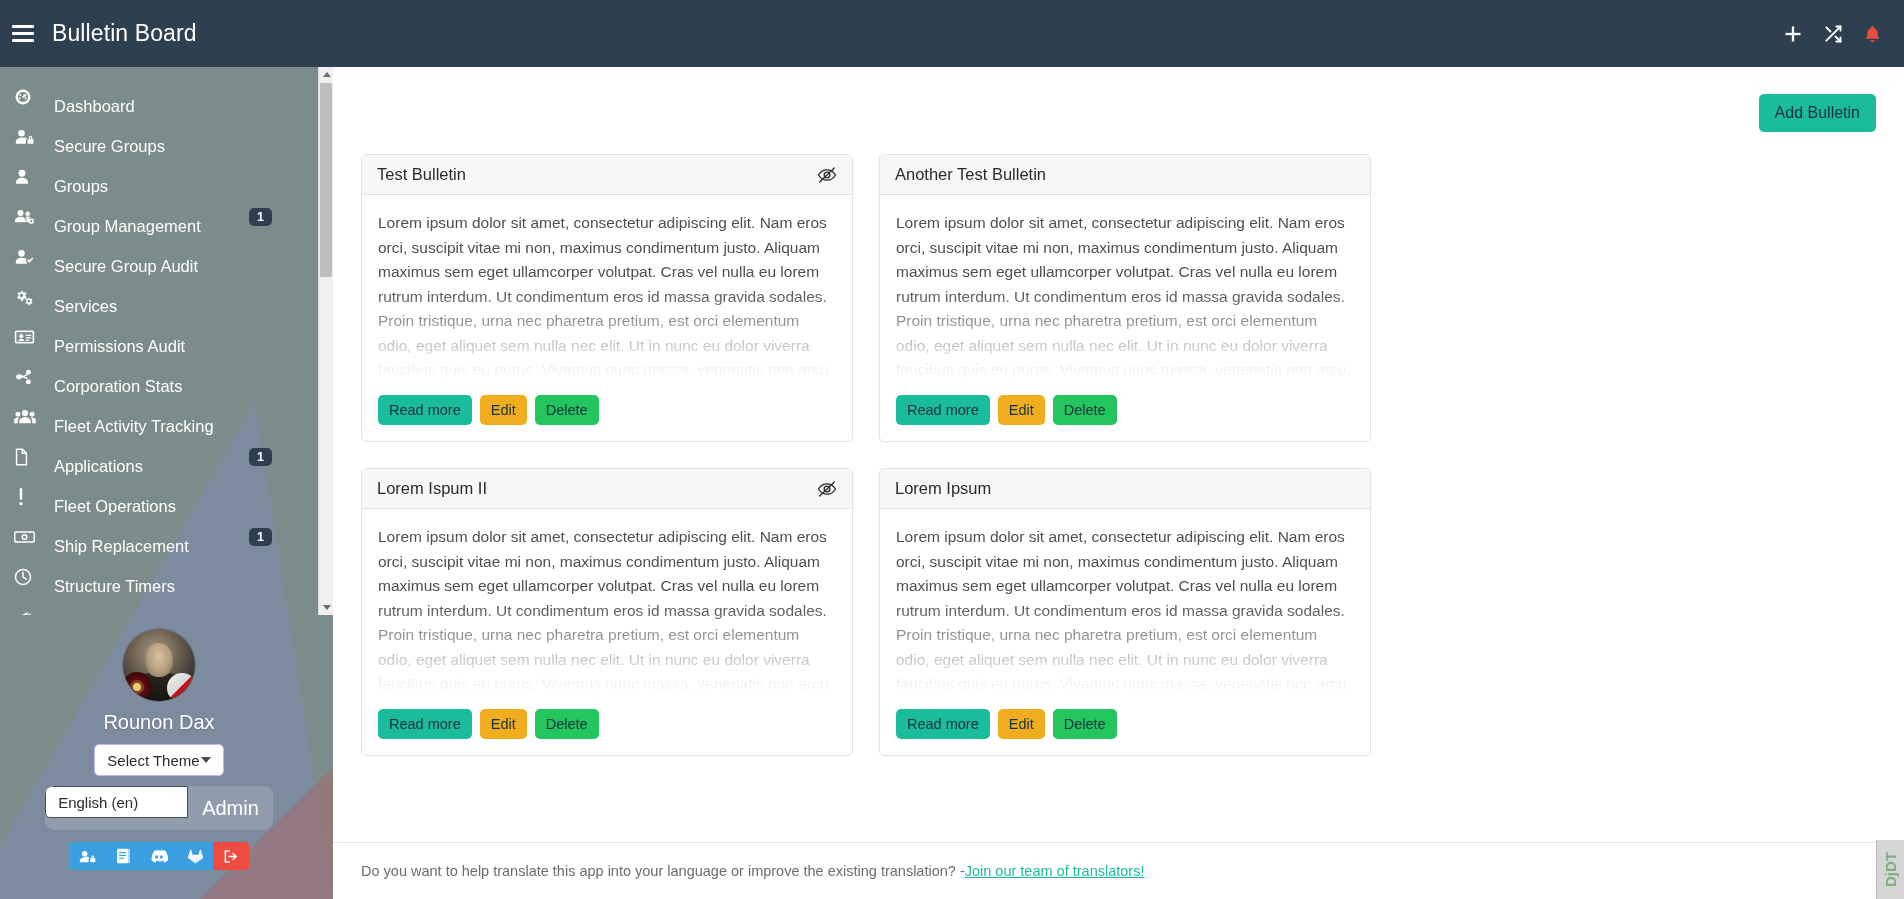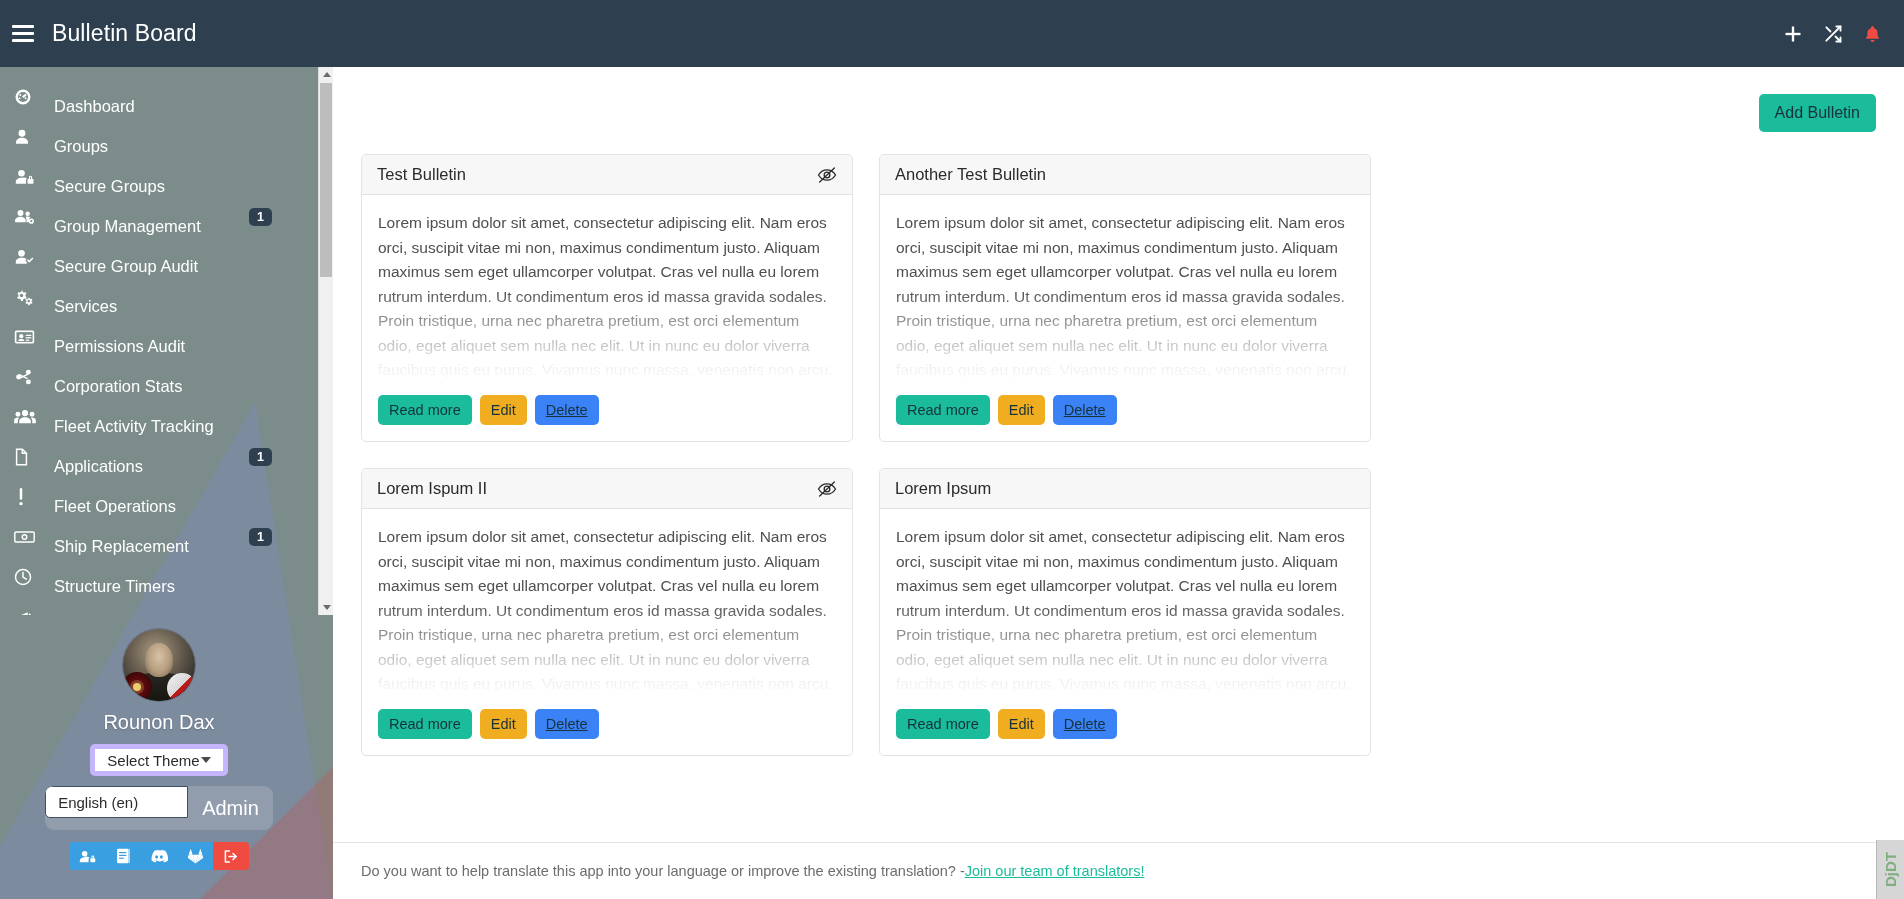--- a/index.html
+++ b/index.html
@@ -122,21 +122,21 @@
   }
   .avatar .alli {
     position:absolute; right:-2px; bottom:-2px; width:30px; height:30px; border-radius:50%;
     background: linear-gradient(135deg,#f2f2f2 0%,#d8d8d8 45%,#c2191c 46%, #8d0f12 100%);
   }
   .user-name {
     color: #ffffff; font-size: 20px; margin-top: 10px; text-shadow: 0 1px 2px rgba(0,0,0,.2);
   }
   .theme-select {
     margin-top: 10px;
-    background: #ffffff; border: 5px solid #c4b5fd; border-radius: 5px;
+    background: #ffffff; border: 1px solid #c4b5fd; border-radius: 5px;
     height: 32px; padding: 0 12px;
     display: flex; align-items: center; gap: 1px;
     font-size: 15px; color: #2b2b2b; cursor: pointer;
   }
   .theme-select .chev { width:0;height:0;border-left:5px solid transparent;border-right:5px solid transparent;border-top:6px solid #4a4a4a; }
   .lang-row {
     margin-top: 10px; display: flex; align-items: flex-start;
     background: rgba(255,255,255,0.16); border-radius: 9px; overflow: hidden;
   }
   .lang-input {
@@ -204,21 +204,21 @@
   .card-actions {
     display: flex; gap: 8px; padding: 0 16px 16px 16px;
   }
   .btn {
     border: none; border-radius: 5px; cursor: pointer;
     font-size: 14.5px; padding: 7px 11px; color: #17323c;
     font-family:"Liberation Sans", sans-serif;
   }
   .btn-read { background: #1abc9c; }
   .btn-edit { background: #f0ad20; }
-  .btn-del  { background: #3b82f6; text-decoration: underline; }
+  .btn-del  { background: #22c55e; }
 
   
   .footer {
     position: absolute; left: 333px; bottom: 0;
     width: 1571px; height: 57px;
     border-top: 1px solid #e3e3e3;
     display: flex; align-items: center;
     padding-left: 28px;
     background: #ffffff;
     font-size: 14.5px; color: #6d6d6d;
@@ -287,38 +287,38 @@
       <span class="ico">
           <svg width="18" height="18" viewBox="0 0 24 24" fill="#fff">
             <path d="M12 2a10 10 0 1 0 0 20 10 10 0 0 0 0-20zm0 3.2a6.8 6.8 0 1 1 0 13.6 6.8 6.8 0 0 1 0-13.6zm3.2 2.6l-4.4 3.2 1.6 2.2 4.4-3.2-1.6-2.2zM8.4 8a1.3 1.3 0 1 0 0 2.6A1.3 1.3 0 0 0 8.4 8zm-1 4.2a1.3 1.3 0 1 0 0 2.6 1.3 1.3 0 0 0 0-2.6zm8 0a1.3 1.3 0 1 0 0 2.6 1.3 1.3 0 0 0 0-2.6z"></path>
           </svg>
         </span>
       <span class="label">Dashboard</span>
     </div>
 
     <div class="nav-item">
       <span class="ico">
-          <svg width="16" height="18" viewBox="0 0 20 24" fill="#fff">
-            <circle cx="10" cy="7" r="4.6"></circle>
-            <path d="M10 13c-4.4 0-8 2.6-8 5.9V21h16v-2.1c0-3.3-3.6-5.9-8-5.9z"></path>
-          </svg>
-        </span>
-      <span class="label">Groups</span>
-    </div>
-
-    <div class="nav-item">
-      <span class="ico">
           <svg width="21" height="18" viewBox="0 0 26 24" fill="#fff">
             <circle cx="9" cy="7" r="4.4"></circle>
             <path d="M9 13c-4.2 0-7.6 2.5-7.6 5.6V21H15v-4.4c0-1.3.6-2.5 1.5-3.2A13 13 0 0 0 9 13z"></path>
             <rect x="17" y="14.5" width="8" height="6.5" rx="1"></rect>
             <path d="M18.8 14.5v-2.1a2.2 2.2 0 0 1 4.4 0v2.1h-1.6v-2.1a.6.6 0 0 0-1.2 0v2.1z"></path>
           </svg>
         </span>
       <span class="label">Secure Groups</span>
+    </div>
+
+    <div class="nav-item">
+      <span class="ico">
+          <svg width="16" height="18" viewBox="0 0 20 24" fill="#fff">
+            <circle cx="10" cy="7" r="4.6"></circle>
+            <path d="M10 13c-4.4 0-8 2.6-8 5.9V21h16v-2.1c0-3.3-3.6-5.9-8-5.9z"></path>
+          </svg>
+        </span>
+      <span class="label">Groups</span>
     </div>
 
     <div class="nav-item">
       <span class="ico">
           <svg width="22" height="18" viewBox="0 0 28 24" fill="#fff">
             <circle cx="8" cy="6.5" r="4"></circle>
             <circle cx="17.5" cy="7.5" r="3"></circle>
             <path d="M8 11.6c-4 0-7.2 2.3-7.2 5.2V19H15v-2.2c0-2.9-3-5.2-7-5.2z"></path>
             <path d="M17.5 11.4c-1 0-2 .2-2.8.5.8 1 1.3 2.3 1.3 3.7V19h3.3v-3a4.6 4.6 0 0 1 2-3.8 8 8 0 0 0-3.8-.8z"></path>
             <circle cx="22.5" cy="17.5" r="3.4"></circle>

